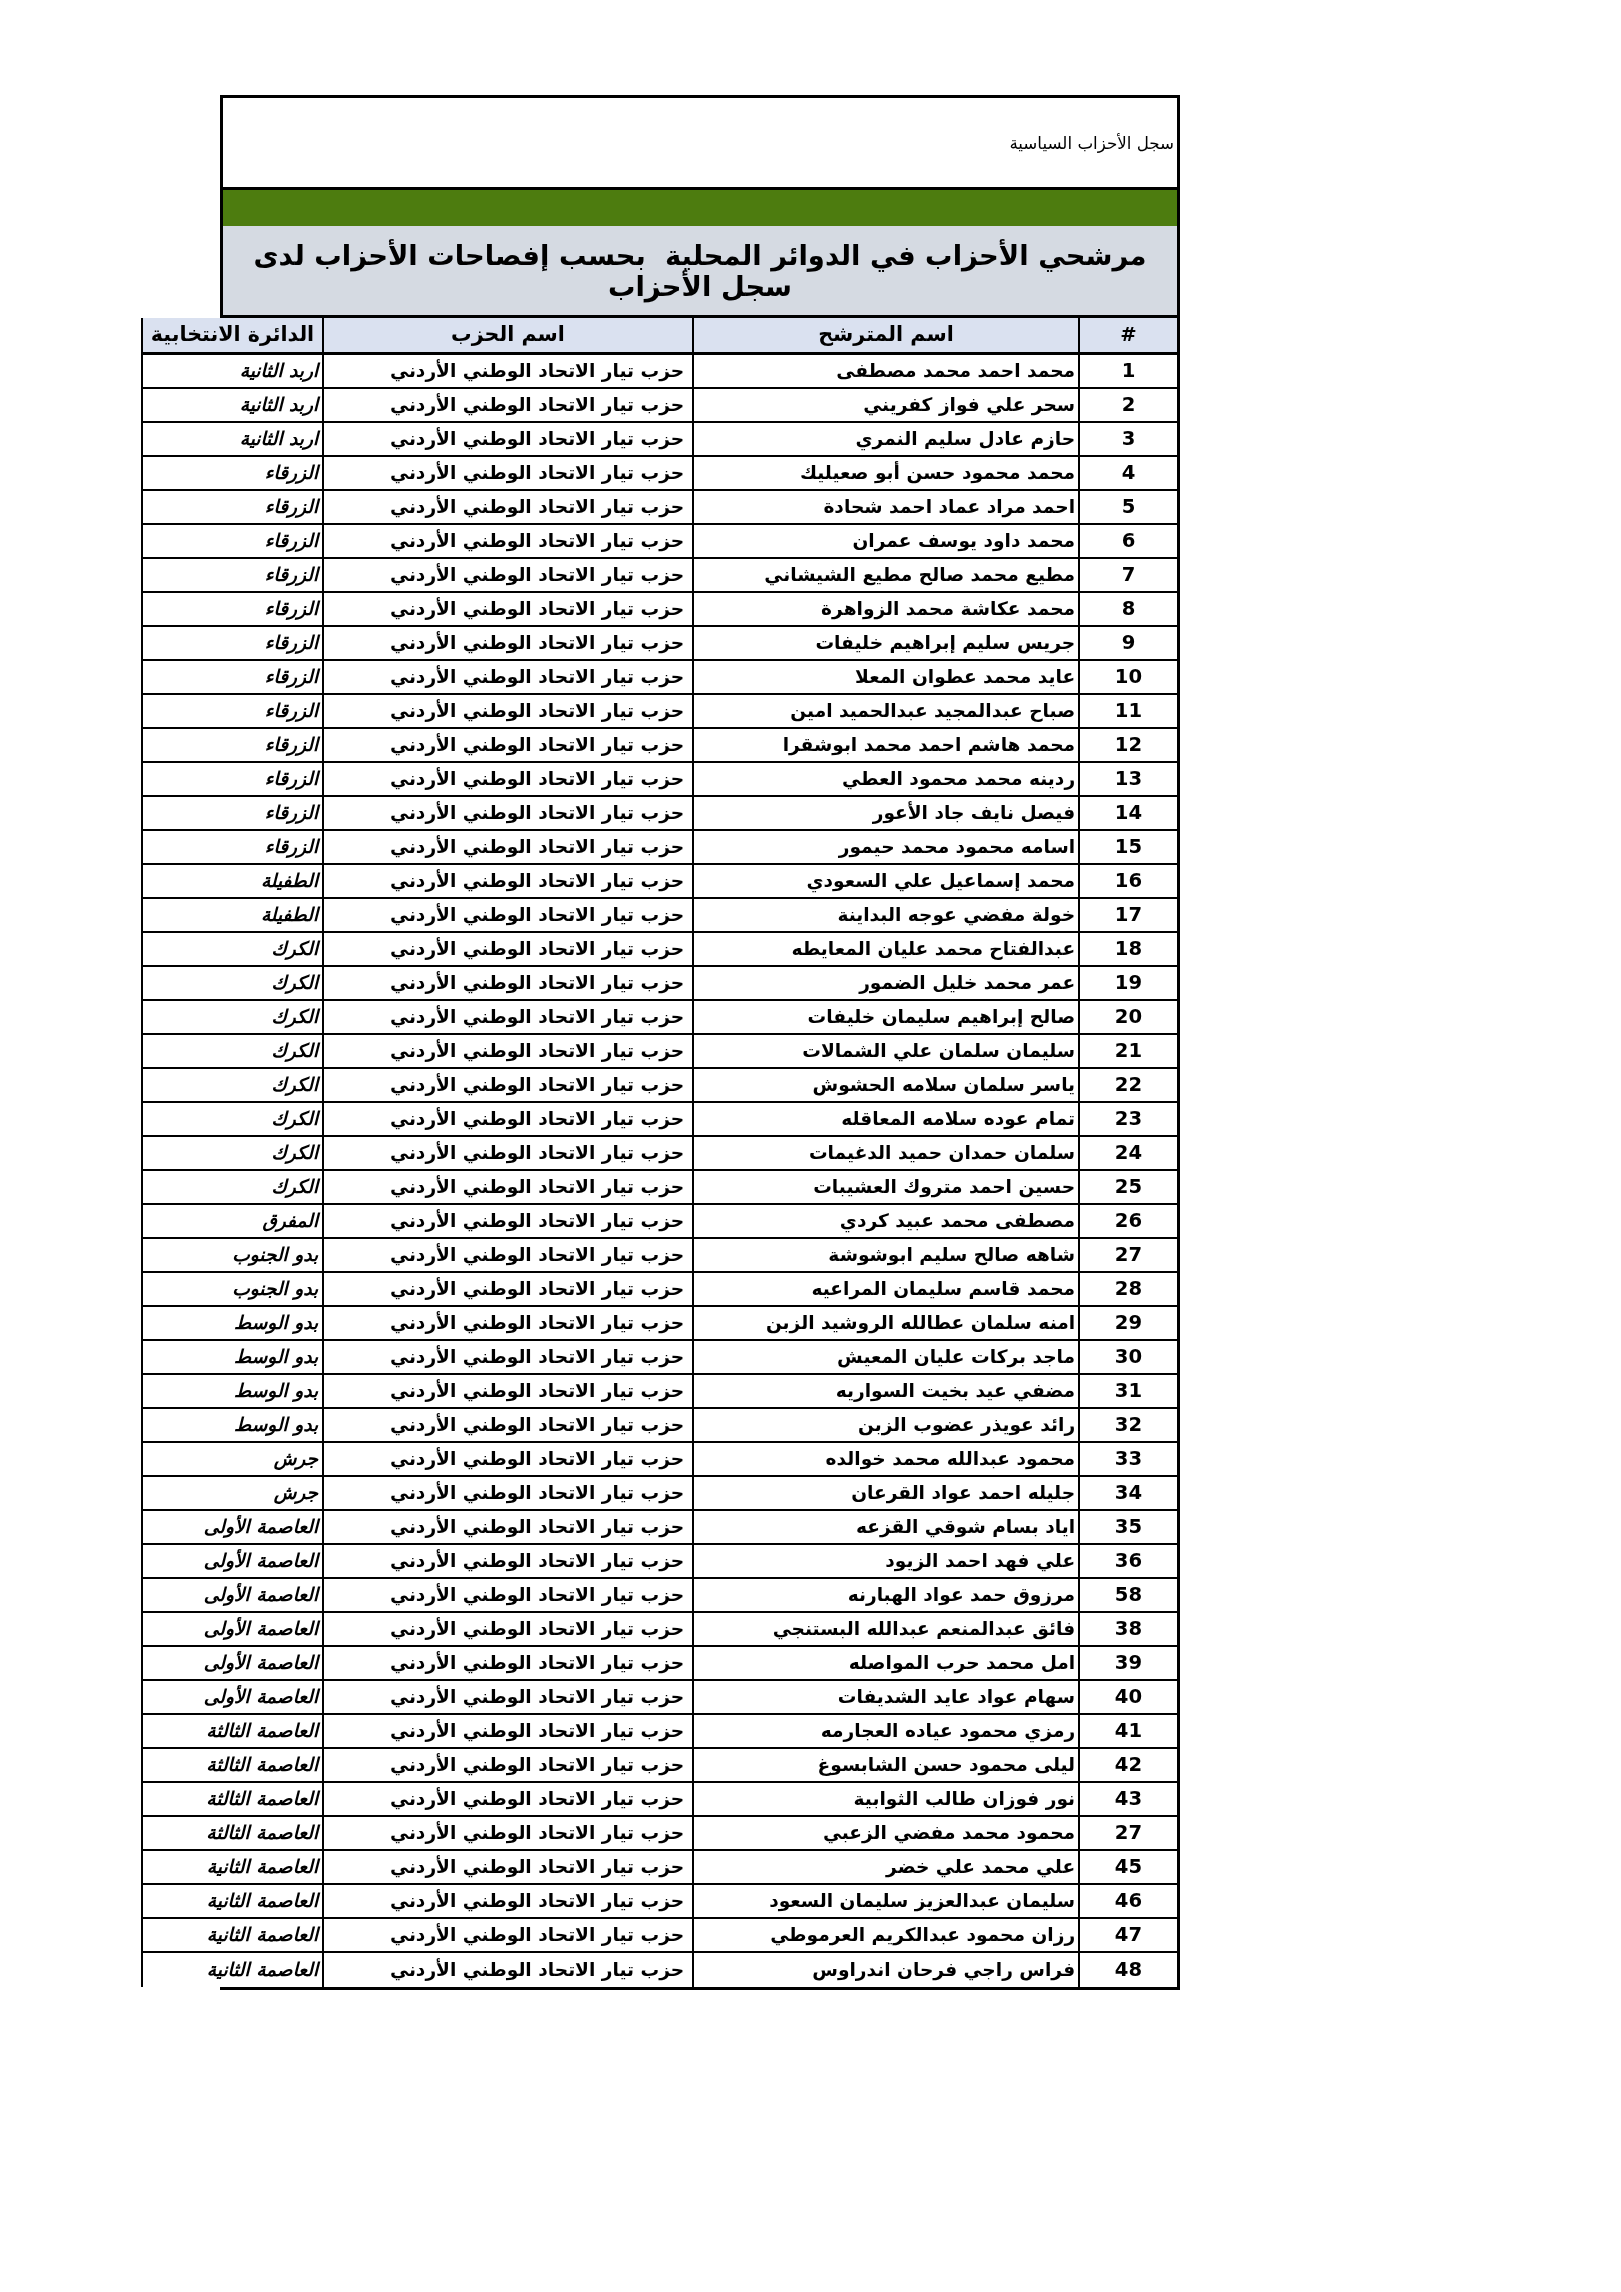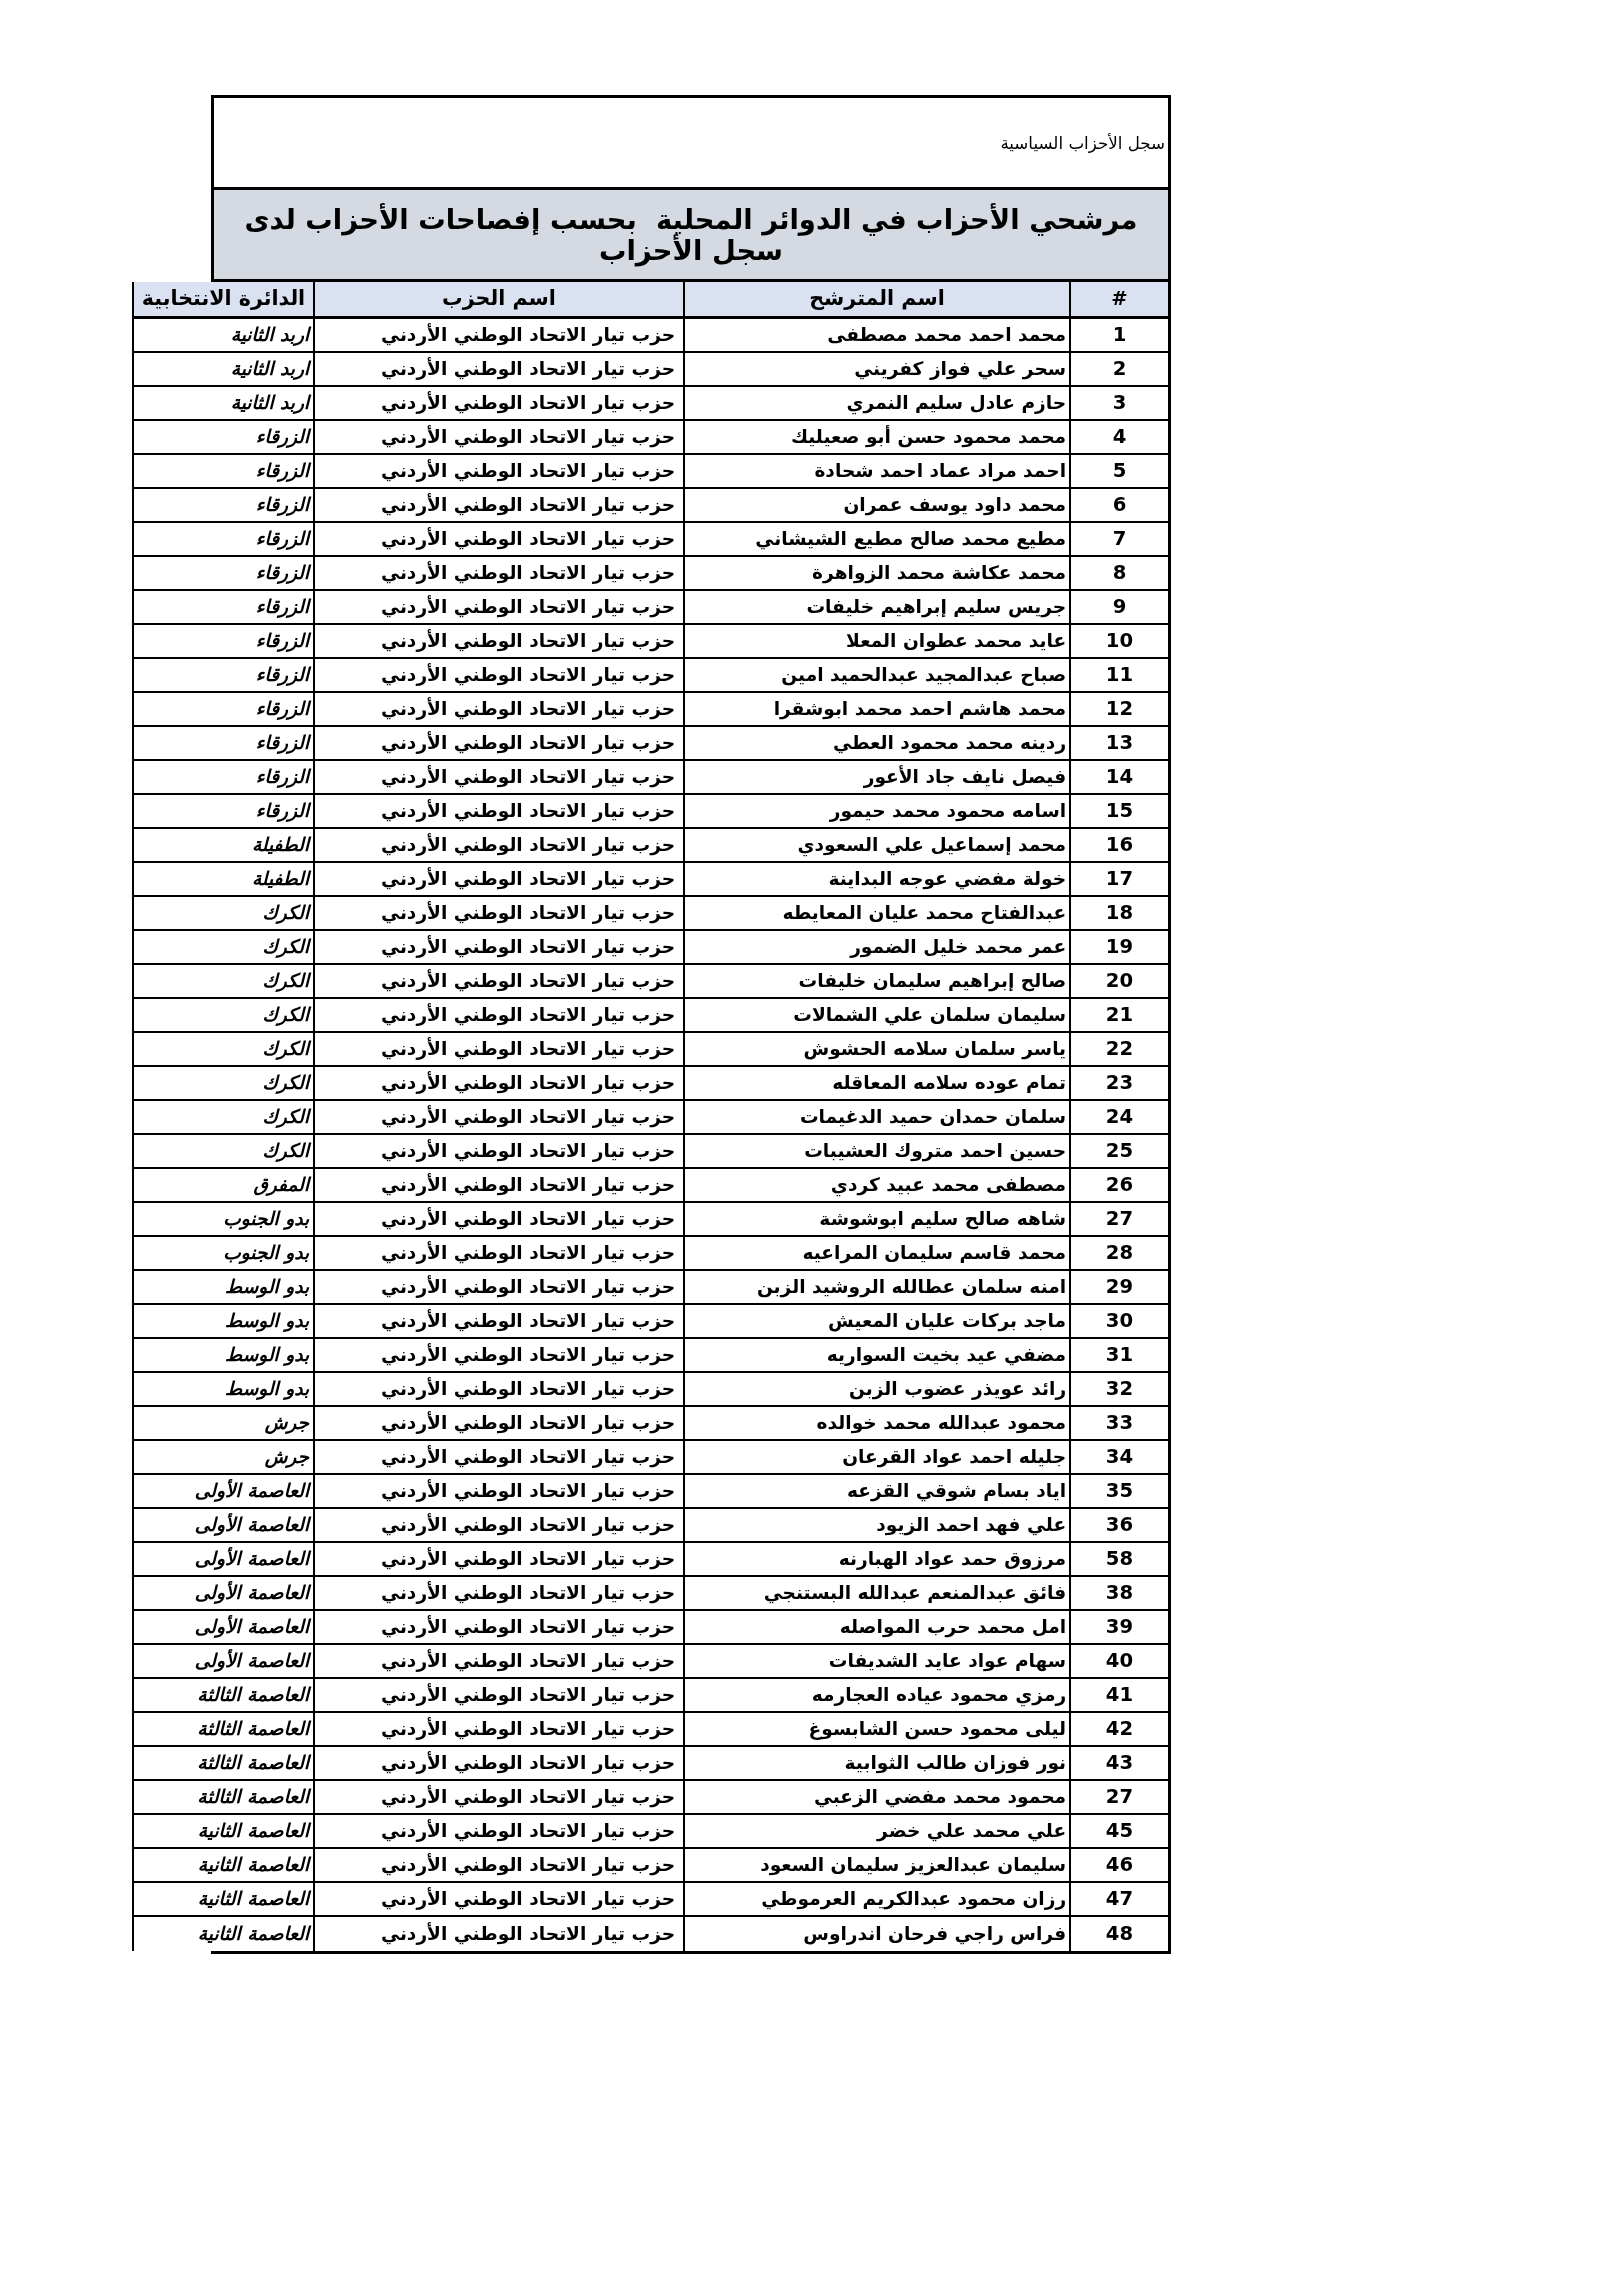--- a/index.html
+++ b/index.html
@@ -5,21 +5,21 @@
   html,body{margin:0;padding:0;}
   body{
     width:1621px;height:2293px;
     background:#ffffff;
     font-family:"DejaVu Sans", sans-serif;
     position:relative;
     color:#000;
   }
   .sheet{
     position:absolute;
-    top:95px;left:211px;
+    top:95px;left:220px;
     width:960px;
     border:3.9px solid #000;
     box-sizing:border-box;
     direction:rtl;
     background:#4d7c0f;
   }
   .register-box{
     height:92px;
     background:#ffffff;
     border-bottom:3.9px solid #000;
@@ -29,20 +29,21 @@
   .register-label{
     font-size:16.7px;font-weight:400;
     padding-inline-start:2.9px;
   }
   .title-bar{
     height:92px;
     background:#d5dae2;
     border-bottom:3.9px solid #000;
     display:flex;align-items:center;justify-content:center;
     box-sizing:border-box;
+    margin-top:36px;
   }
   .doc-title{
     font-size:27.4px;font-weight:700;
     white-space:pre-wrap;
     text-align:center;
   }
   .grid{
     display:grid;
     grid-template-columns:99px 386px 370px 181px 1fr;
     grid-template-rows:37px repeat(48, 34px);

